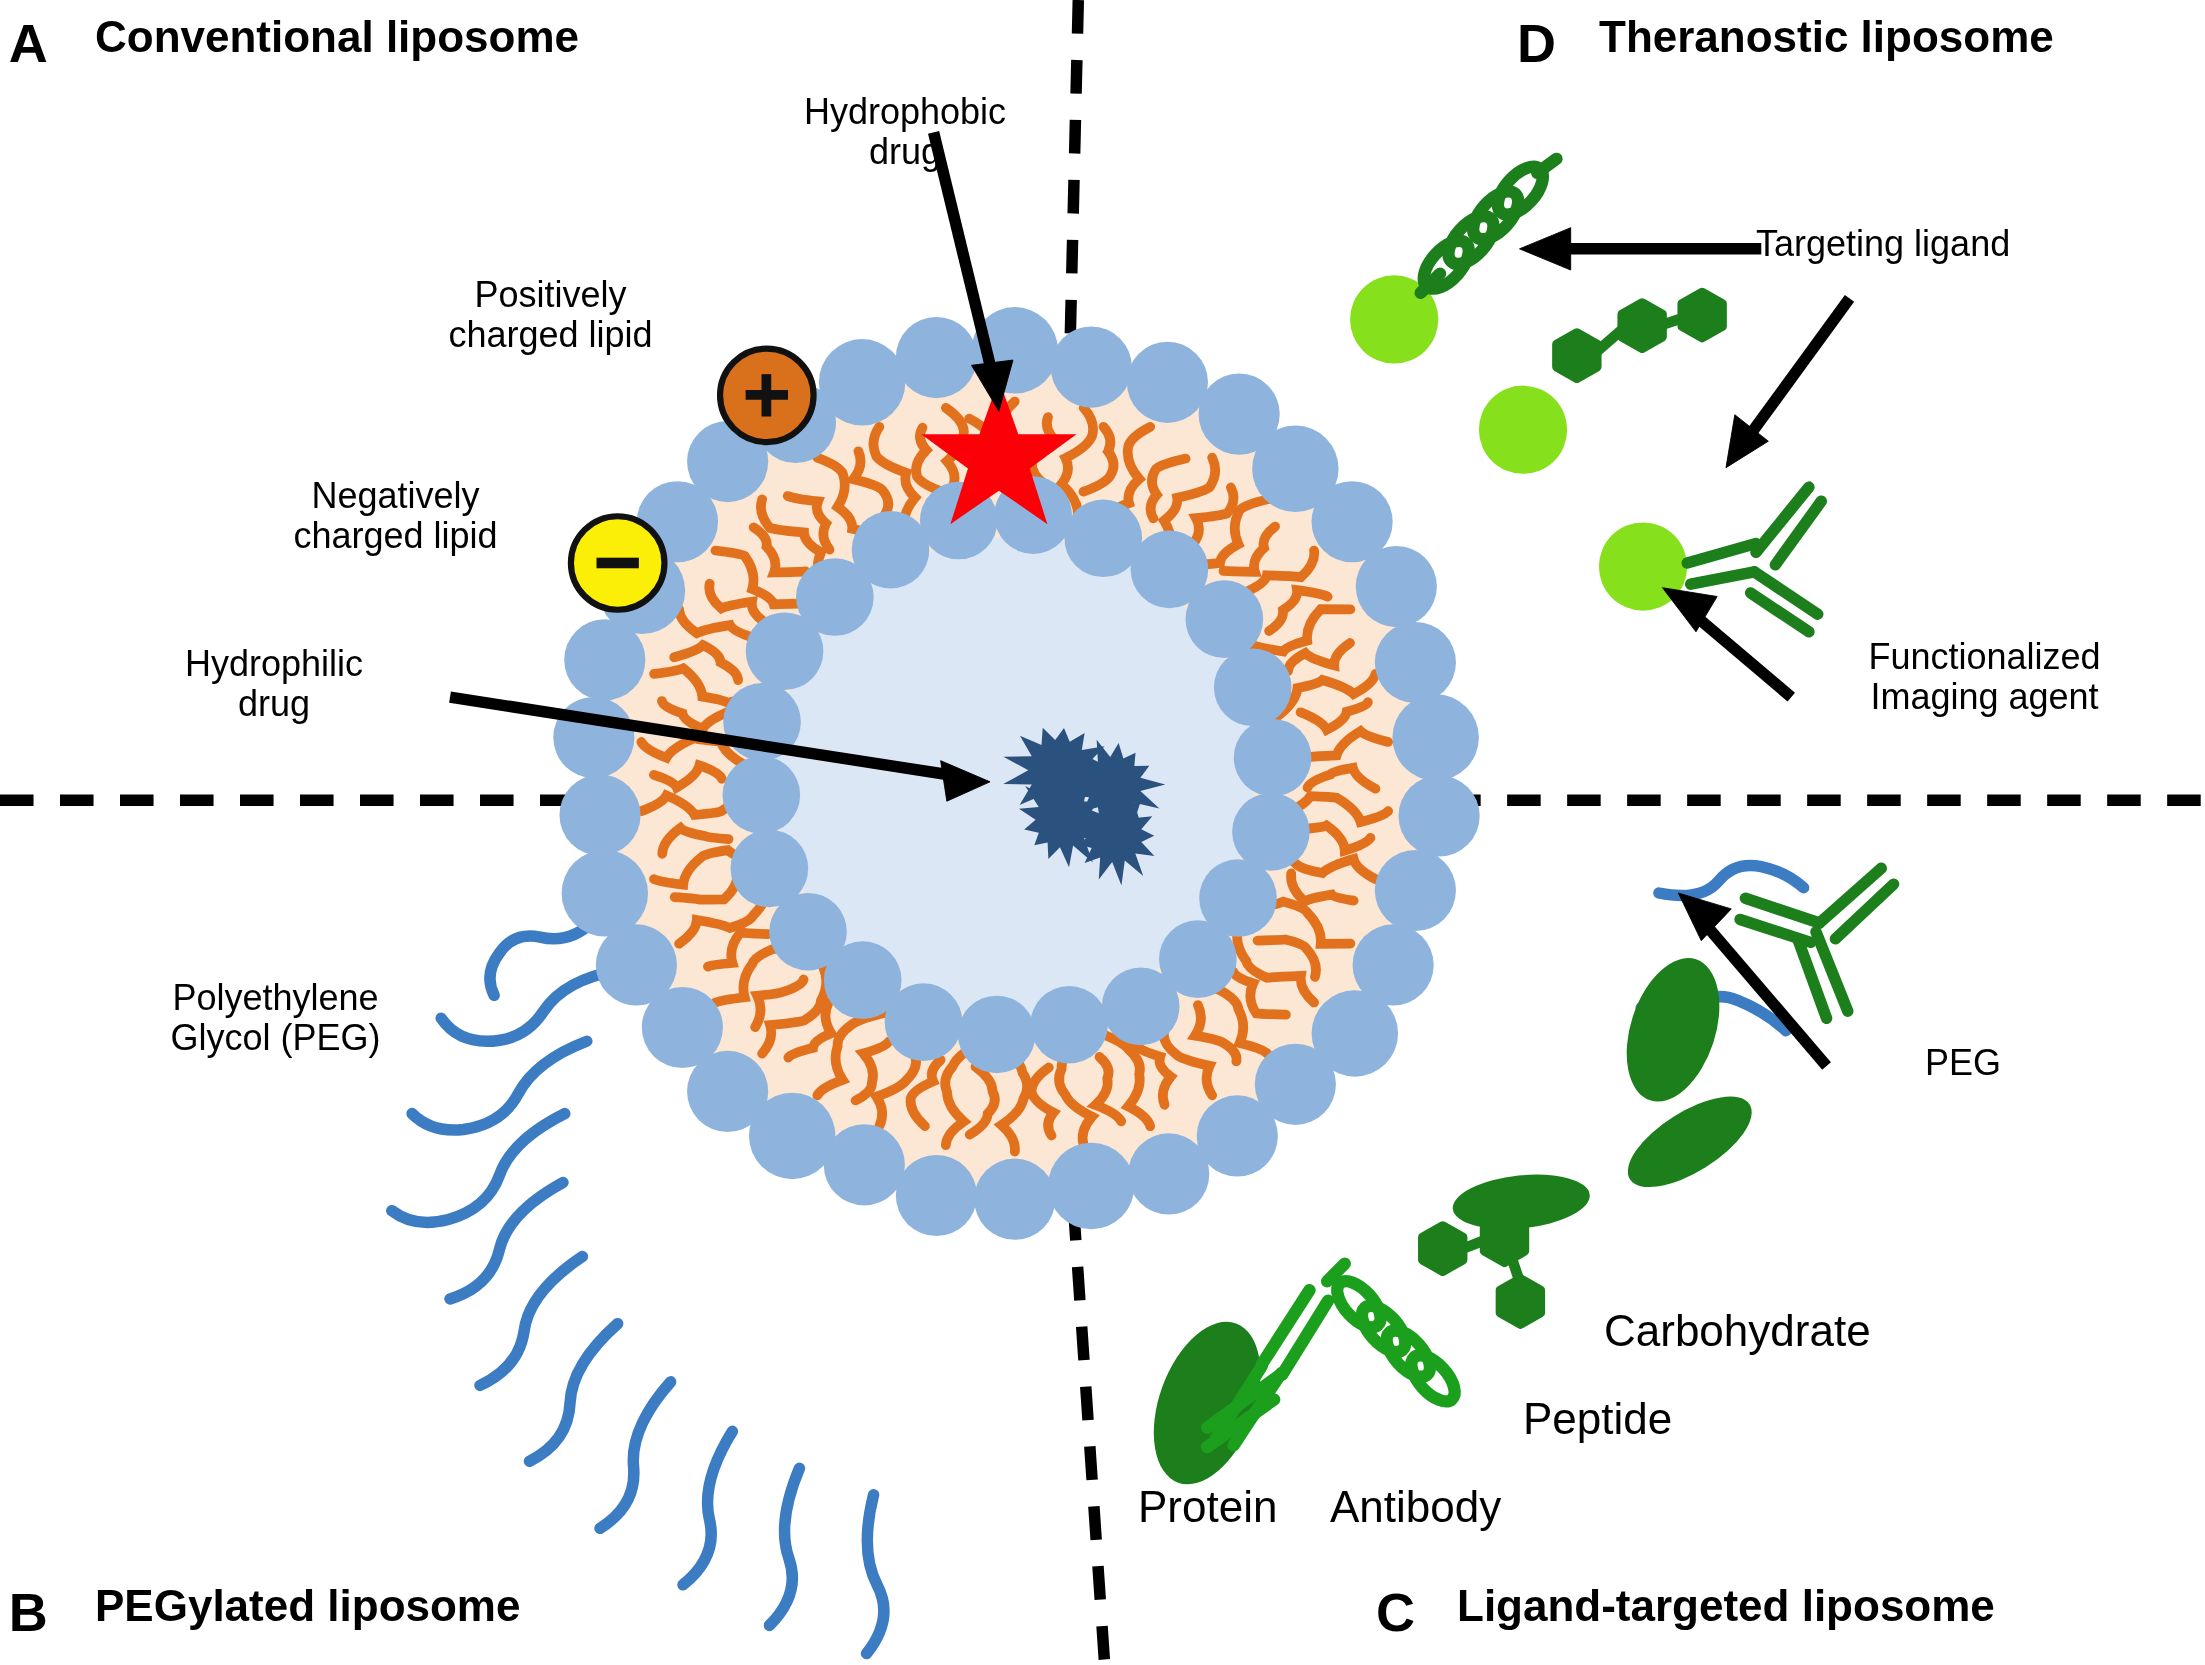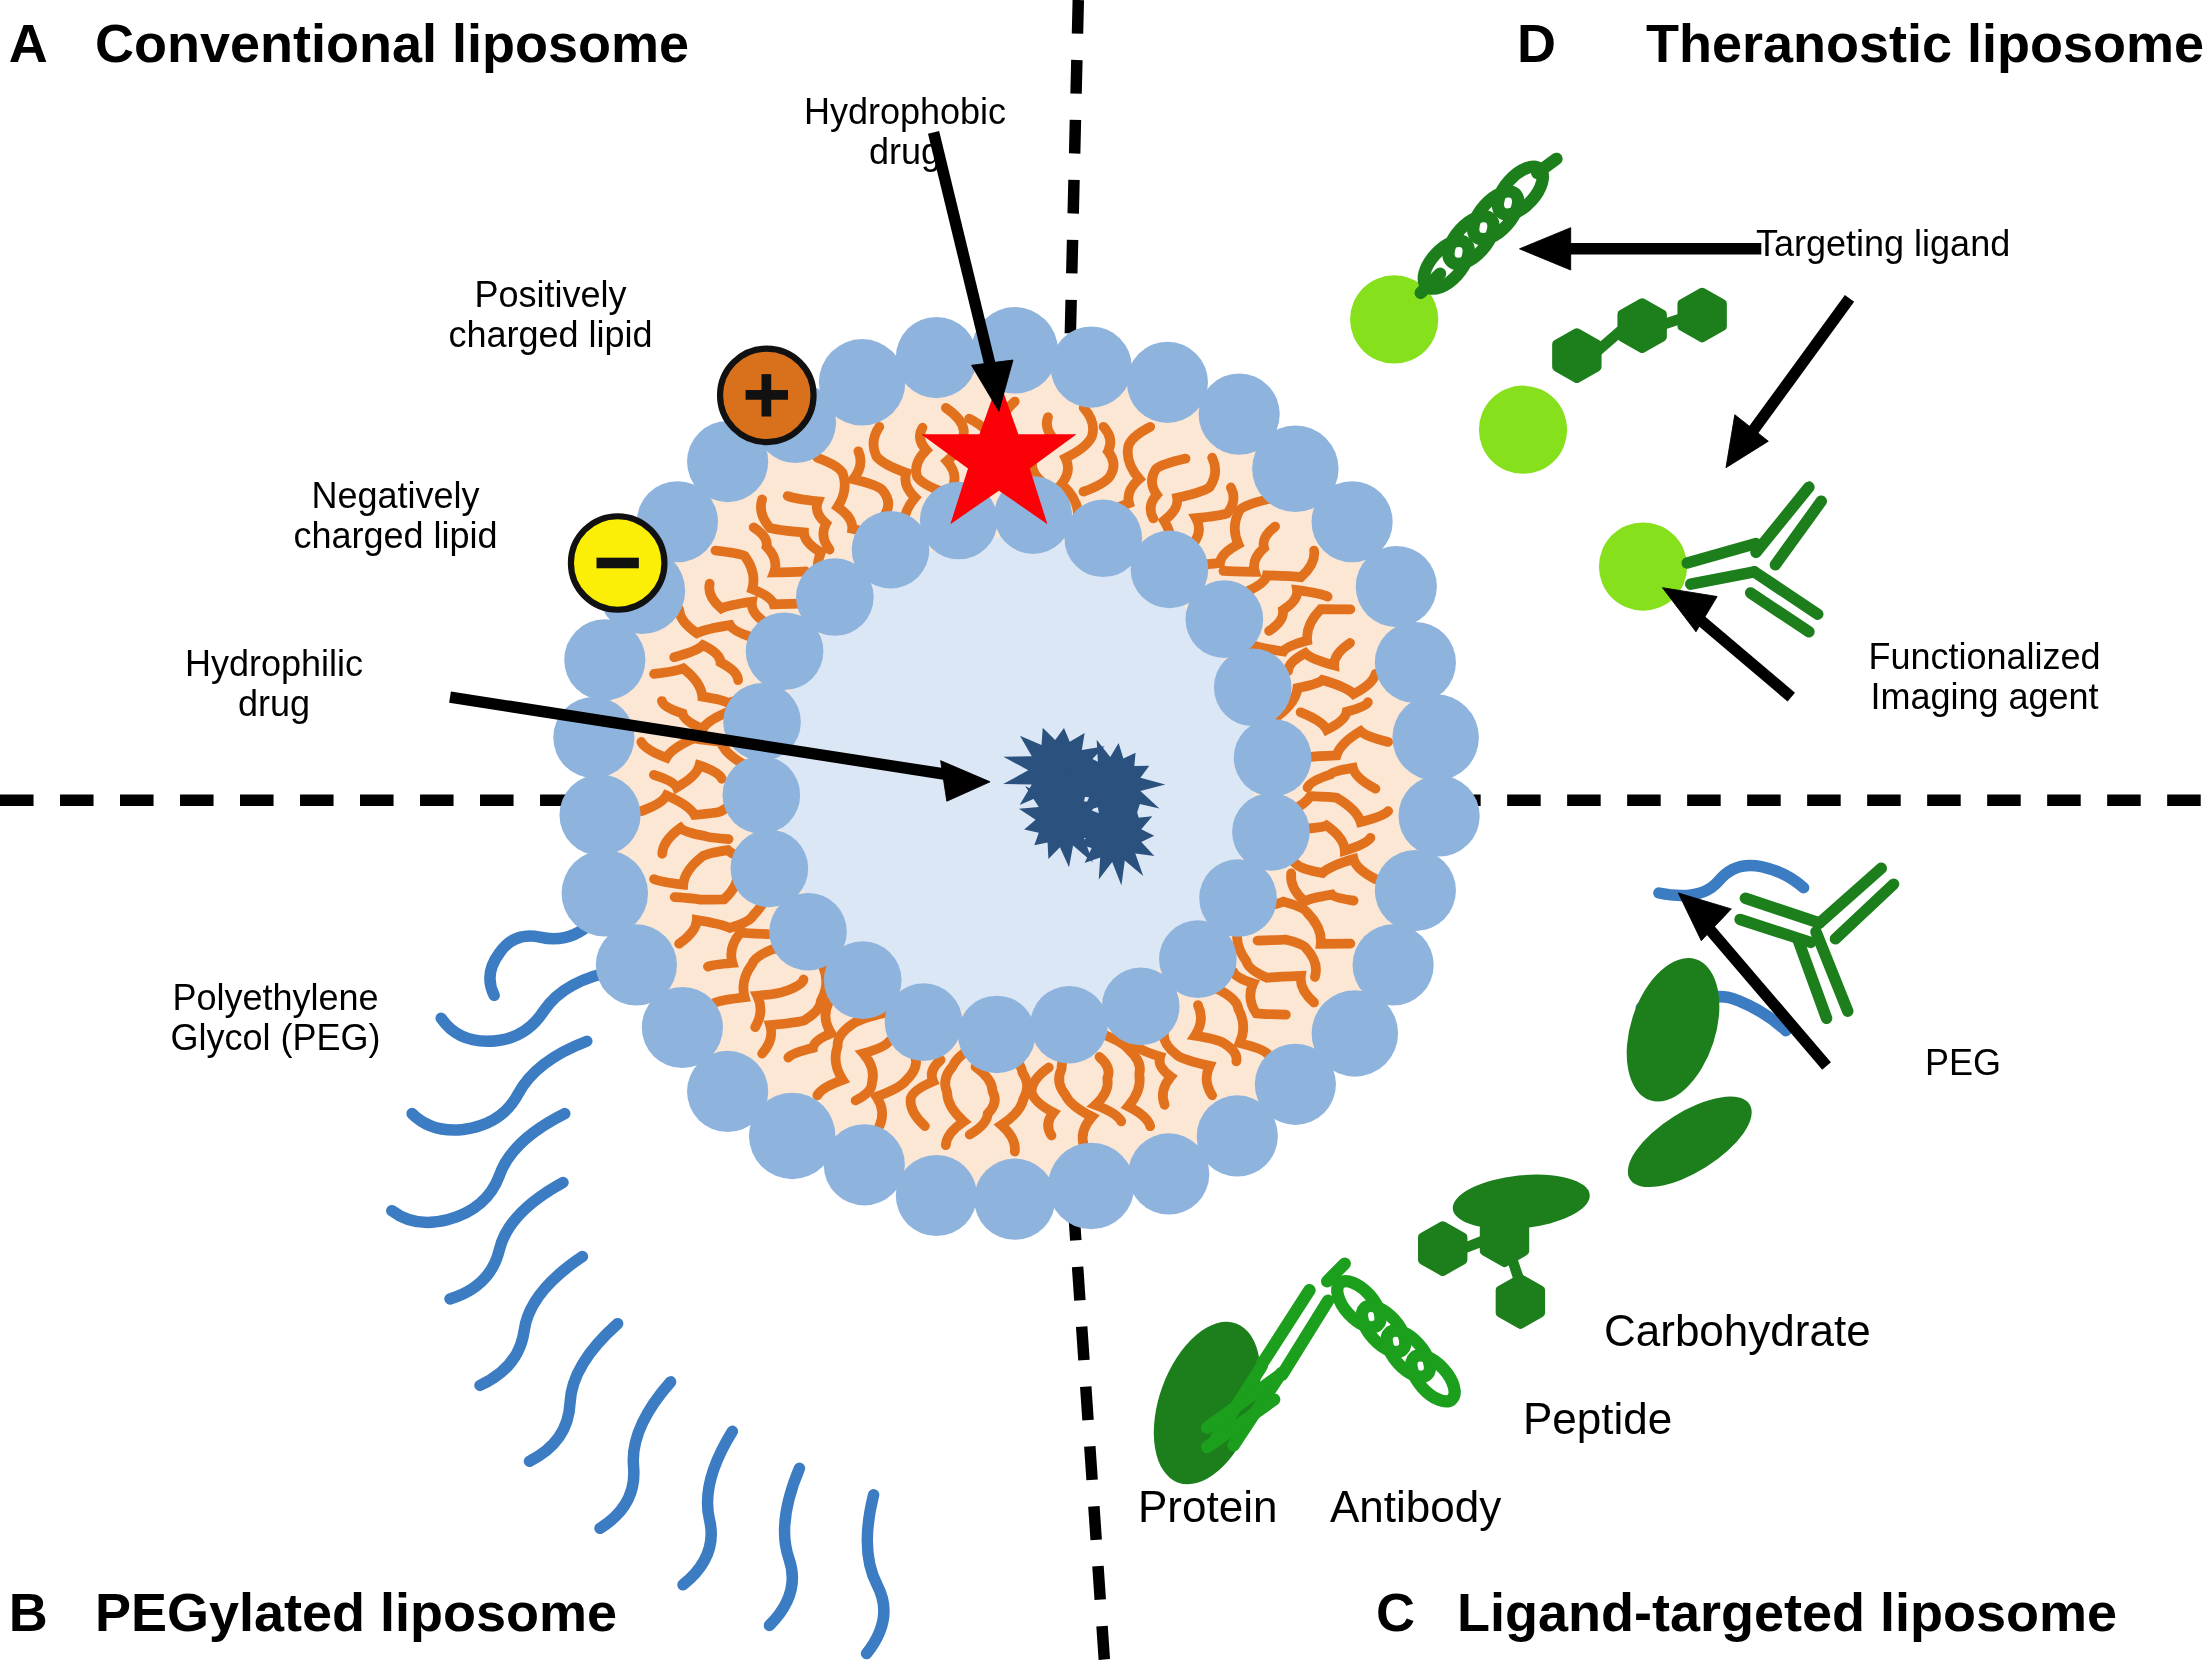--- a/index.html
+++ b/index.html
@@ -1,21 +1,21 @@
 <!DOCTYPE html>
 <html style="font-size:14px"><head>
 <meta charset="utf-8">
 <style>
   html,body{margin:0;padding:0;background:#ffffff;}
   body{width:2206px;height:1666px;position:relative;overflow:hidden;
        font-family:"Liberation Sans","DejaVu Sans",sans-serif;color:#000;}
   #stage{position:absolute;left:0;top:0;width:2206px;height:1666px;}
   svg#scene{position:absolute;left:0;top:0;width:2206px;height:1666px;}
 
-  .panel-label{position:absolute;font-weight:bold;font-size:54px;letter-spacing:0px;white-space:nowrap;}
+  .panel-label{position:absolute;font-weight:bold;font-size:44px;letter-spacing:0px;white-space:nowrap;}
   .panel-letter{position:absolute;font-weight:bold;font-size:54px;}
   .ann{position:absolute;font-size:36px;line-height:1.12;white-space:pre-line;}
   .ann.r{text-align:left;}
   .ann.c{text-align:center;}
   .small{font-size:44px;}
 </style>
 </head>
 <body>
 
 <div id="stage">
@@ -306,21 +306,21 @@
 
       <line x1="2070" y1="1208" x2="1928" y2="1042" stroke-width="13"></line>
       <polygon points="1902,1012 1962,1030 1928,1066"></polygon>
     </g>
   </svg>
 
   <div class="panel-letter" style="left:8.8px;top:12.4px;">A</div>
   <div class="panel-label" style="left:95px;top:12.4px;">Conventional liposome</div>
 
   <div class="panel-letter" style="left:1517px;top:12.4px;">D</div>
-  <div class="panel-label" style="left:1599px;top:12.4px;margin-left:47px;">Theranostic liposome</div>
+  <div class="panel-label" style="left:1599px;top:12.4px;">Theranostic liposome</div>
 
   <div class="panel-letter" style="left:8.8px;top:1581px;">B</div>
   <div class="panel-label" style="left:95px;top:1581px;">PEGylated liposome</div>
 
   <div class="panel-letter" style="left:1376px;top:1581px;">C</div>
   <div class="panel-label" style="left:1457px;top:1581px;">Ligand-targeted liposome</div>
 
   <div class="ann c" style="left:746px;top:92px;width:318px;">Hydrophobic
 drug</div>
   <div class="ann c" style="left:365px;top:275px;width:371px;">Positively

